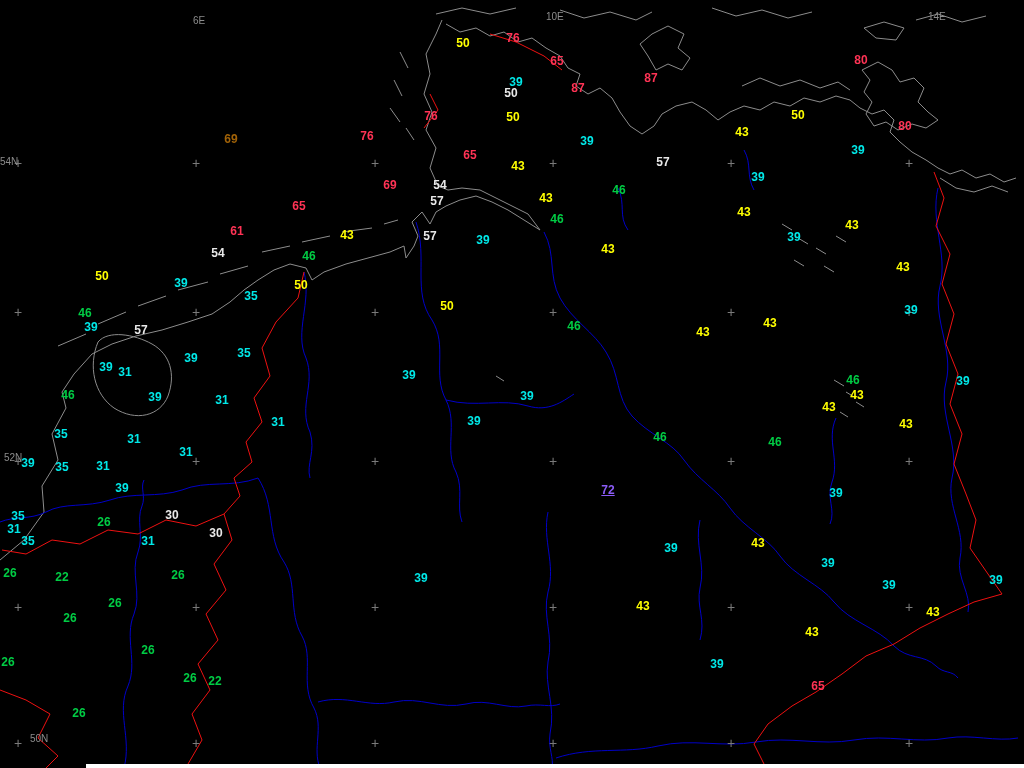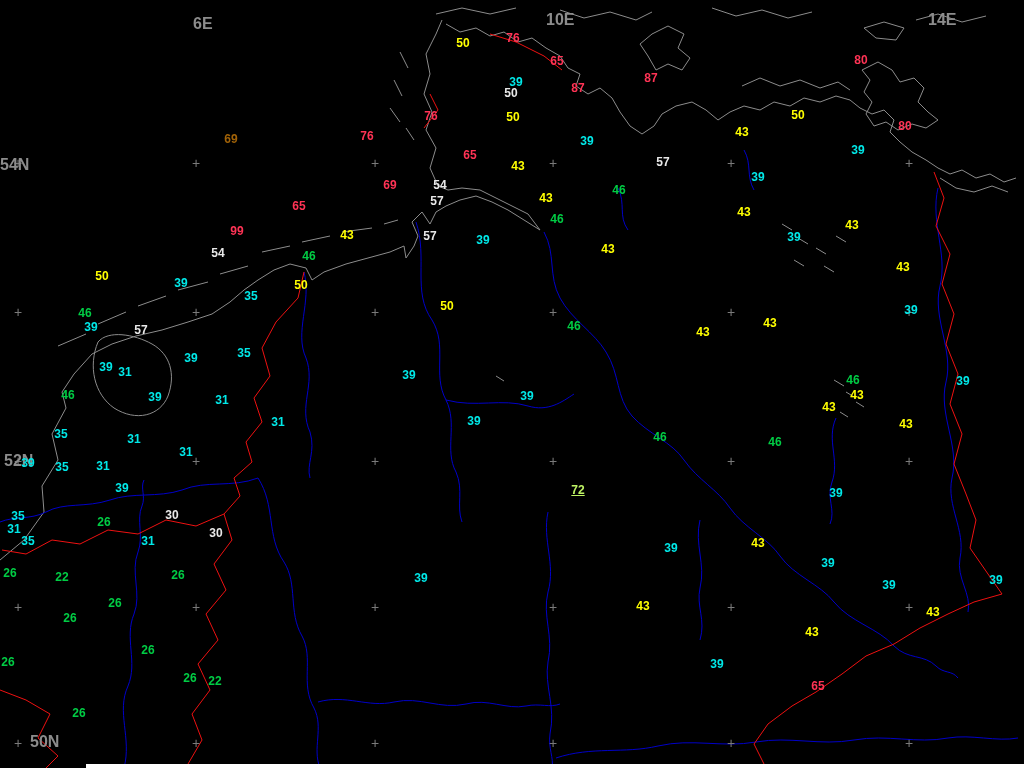--- a/index.html
+++ b/index.html
@@ -11,21 +11,21 @@
   .layer{position:absolute;left:0;top:0;width:1024px;height:768px;}
   .station{
     position:absolute;transform:translate(-50%,-50%);
     font-size:12px;font-weight:bold;line-height:1;white-space:nowrap;
   }
   .gridmark{
     position:absolute;transform:translate(-50%,-50%);
     color:#7a7a7a;font-size:14px;font-weight:normal;line-height:1;
   }
   .gridlabel{
-    position:absolute;color:#8c8c8c;font-size:16px;font-weight:bold;line-height:1;
+    position:absolute;color:#8c8c8c;font-size:10px;font-weight:normal;line-height:1;
     white-space:nowrap;
   }
   .titlebar{
     position:absolute;left:0;top:0;background:#ffffff;color:#000;
     border:1px solid #000;font-size:11px;font-weight:bold;
     padding:1px 4px 2px 2px;white-space:nowrap;line-height:12px;
   }
   .bottom-strip{
     position:absolute;left:86px;right:0;bottom:0;height:4px;background:#ffffff;
   }
@@ -130,21 +130,21 @@
       <span class="station" style="left: 758px; top: 177px; color: rgb(0, 232, 232);">39</span>
       <span class="station" style="left: 390px; top: 185px; color: rgb(255, 51, 85);">69</span>
       <span class="station" style="left: 440px; top: 185px; color: rgb(232, 232, 232);">54</span>
       <span class="station" style="left: 619px; top: 190px; color: rgb(0, 204, 68);">46</span>
       <span class="station" style="left: 437px; top: 201px; color: rgb(232, 232, 232);">57</span>
       <span class="station" style="left: 546px; top: 198px; color: rgb(255, 255, 0);">43</span>
       <span class="station" style="left: 299px; top: 206px; color: rgb(255, 51, 85);">65</span>
       <span class="station" style="left: 744px; top: 212px; color: rgb(255, 255, 0);">43</span>
       <span class="station" style="left: 852px; top: 225px; color: rgb(255, 255, 0);">43</span>
       <span class="station" style="left: 557px; top: 219px; color: rgb(0, 204, 68);">46</span>
-      <span class="station" style="left: 237px; top: 231px; color: rgb(255, 51, 85);">99</span>
+      <span class="station" style="left: 237px; top: 231px; color: rgb(255, 51, 85);">61</span>
       <span class="station" style="left: 347px; top: 235px; color: rgb(255, 255, 0);">43</span>
       <span class="station" style="left: 430px; top: 236px; color: rgb(232, 232, 232);">57</span>
       <span class="station" style="left: 483px; top: 240px; color: rgb(0, 232, 232);">39</span>
       <span class="station" style="left: 794px; top: 237px; color: rgb(0, 232, 232);">39</span>
       <span class="station" style="left: 218px; top: 253px; color: rgb(232, 232, 232);">54</span>
       <span class="station" style="left: 309px; top: 256px; color: rgb(0, 204, 68);">46</span>
       <span class="station" style="left: 608px; top: 249px; color: rgb(255, 255, 0);">43</span>
       <span class="station" style="left: 903px; top: 267px; color: rgb(255, 255, 0);">43</span>
       <span class="station" style="left: 102px; top: 276px; color: rgb(255, 255, 0);">50</span>
       <span class="station" style="left: 181px; top: 283px; color: rgb(0, 232, 232);">39</span>
@@ -176,21 +176,21 @@
       <span class="station" style="left: 906px; top: 424px; color: rgb(255, 255, 0);">43</span>
       <span class="station" style="left: 61px; top: 434px; color: rgb(0, 232, 232);">35</span>
       <span class="station" style="left: 134px; top: 439px; color: rgb(0, 232, 232);">31</span>
       <span class="station" style="left: 660px; top: 437px; color: rgb(0, 204, 68);">46</span>
       <span class="station" style="left: 775px; top: 442px; color: rgb(0, 204, 68);">46</span>
       <span class="station" style="left: 186px; top: 452px; color: rgb(0, 232, 232);">31</span>
       <span class="station" style="left: 28px; top: 463px; color: rgb(0, 232, 232);">39</span>
       <span class="station" style="left: 62px; top: 467px; color: rgb(0, 232, 232);">35</span>
       <span class="station" style="left: 103px; top: 466px; color: rgb(0, 232, 232);">31</span>
       <span class="station" style="left: 122px; top: 488px; color: rgb(0, 232, 232);">39</span>
-      <span class="station" style="left: 578px; top: 490px; color: #bef264; text-decoration: underline;">72</span>
+      <span class="station" style="left: 608px; top: 490px; color: #8b5cf6; text-decoration: underline;">72</span>
       <span class="station" style="left: 836px; top: 493px; color: rgb(0, 232, 232);">39</span>
       <span class="station" style="left: 18px; top: 516px; color: rgb(0, 232, 232);">35</span>
       <span class="station" style="left: 172px; top: 515px; color: rgb(232, 232, 232);">30</span>
       <span class="station" style="left: 104px; top: 522px; color: rgb(0, 204, 68);">26</span>
       <span class="station" style="left: 14px; top: 529px; color: rgb(0, 232, 232);">31</span>
       <span class="station" style="left: 216px; top: 533px; color: rgb(232, 232, 232);">30</span>
       <span class="station" style="left: 148px; top: 541px; color: rgb(0, 232, 232);">31</span>
       <span class="station" style="left: 28px; top: 541px; color: rgb(0, 232, 232);">35</span>
       <span class="station" style="left: 671px; top: 548px; color: rgb(0, 232, 232);">39</span>
       <span class="station" style="left: 758px; top: 543px; color: rgb(255, 255, 0);">43</span>

